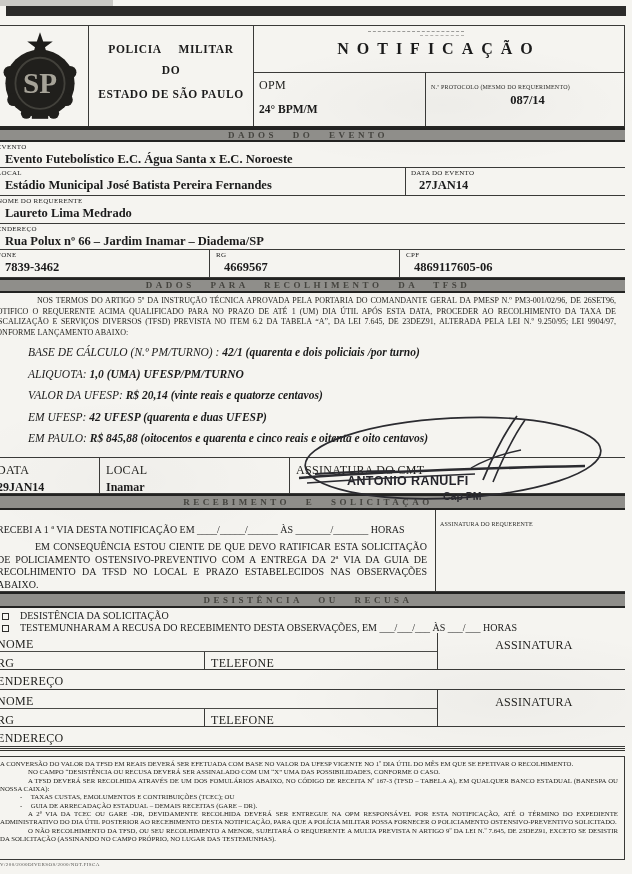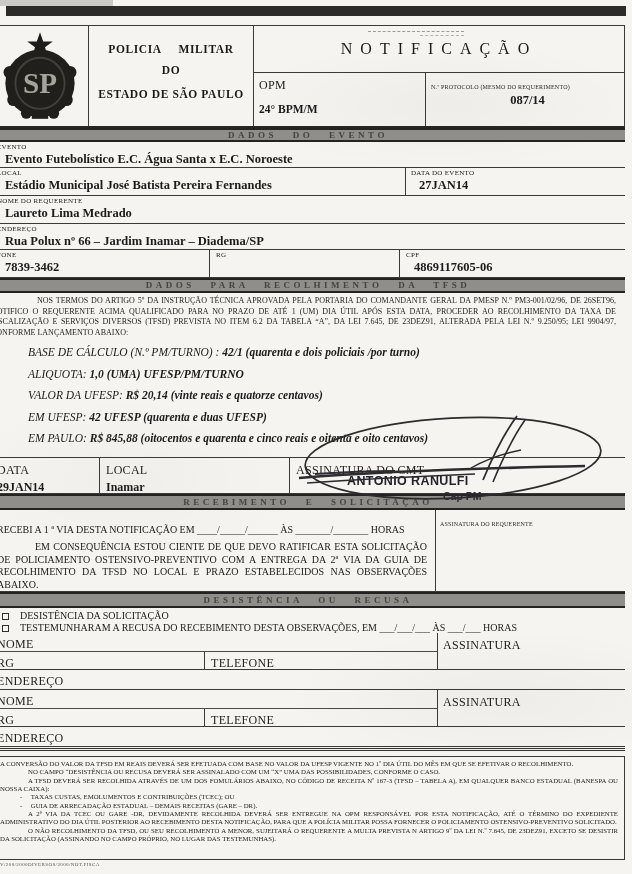--- a/index.html
+++ b/index.html
@@ -29,21 +29,21 @@
   
   .header { display:flex; height:103px; border:1.5px solid #3a3a38; border-bottom:2px solid #262624; }
   .h-logo { width:97px; border-right:1.5px solid #3a3a38; display:flex; align-items:center; justify-content:center; }
   .h-org  { width:165px; border-right:1.5px solid #3a3a38; text-align:center; padding-top:17px;
             font-weight:bold; font-size:11.5px; letter-spacing:0.6px; }
   .h-org .l1 { word-spacing:14px; }
   .h-org .l2 { margin-top:9px; }
   .h-org .l3 { margin-top:12px; }
   .h-right { flex:1; display:flex; flex-direction:column; }
   .h-title { height:47px; display:flex; align-items:center; justify-content:center;
-             font-size:16px; font-weight:normal; letter-spacing:8px; border-bottom:1.5px solid #3a3a38; }
+             font-size:16px; font-weight:bold; letter-spacing:8px; border-bottom:1.5px solid #3a3a38; }
   .h-bottom { flex:1; display:flex; }
   .h-opm { width:172px; border-right:1.5px solid #3a3a38; padding:2px 0 0 5px; }
   .h-proto { flex:1; padding:2px 0 0 5px; }
   .tinylabel { font-size:12px; letter-spacing:0.3px; color:#22221f; }
   .microlabel { font-size:6px; letter-spacing:0.2px; color:#2a2a27; }
   .h-opm .val { font-size:11.5px; font-weight:bold; margin-top:10px; }
   .h-proto .val { font-size:12.5px; font-weight:bold; margin-top:0; text-align:center; }
 
   
   .band { background:#8f8e8a; border-top:2px solid #232322; border-bottom:2px solid #232322;
@@ -93,21 +93,21 @@
                 margin-top:6px; padding-right:8px; }
 
   
   .checks { height:25px; padding:2px 0 0 11px; }
   .checkline { font-size:10px; line-height:11.5px; white-space:nowrap; }
   .cbox { display:inline-block; width:7px; height:7px; border:1.2px solid #2e2e2c; margin-right:11px;
           vertical-align:-1px; background:#f7f6f2; }
 
   .wit-top { display:flex; }
   .wit-left { width:446px; }
-  .wit-right { flex:1; border-left:1px solid #3a3a38; padding:2px 0 0 5px; }
+  .wit-right { flex:1; border-left:1px solid #3a3a38; padding:2px 0 0 5px;text-align:center; }
   .w-nome { height:19px; border-bottom:1px solid #4a4a47; padding:1px 0 0 6px; }
   .w-rgtel { height:17px; display:flex; }
   .w-rgtel > div { padding:1px 0 0 6px; }
   .w-rg { width:214px; border-right:1px solid #3a3a38; }
   .w-tel { flex:1; }
   .wit-top { border-bottom:1px solid #3a3a38; }
   .w-end { height:20px; border-bottom:1px solid #3a3a38; padding:1px 0 0 6px; }
   .dbl-line { height:3px; border-top:1px solid #33332f; border-bottom:1px solid #33332f; margin-top:1px; }
 
   
@@ -193,20 +193,21 @@
       <span class="flabel">ENDEREÇO</span>
       <span class="fvalue">Rua Polux nº 66 – Jardim Inamar – Diadema/SP</span>
     </div>
     <div class="frow r-fone">
       <div class="c-fone">
         <span class="flabel">FONE</span>
         <span class="fvalue">7839-3462</span>
       </div>
       <div class="c-rg">
         <span class="flabel">RG</span>
+        <span class="fvalue">4669567</span>
       </div>
       <div class="c-cpf">
         <span class="flabel">CPF</span>
         <span class="fvalue">4869117605-06</span>
       </div>
     </div>
 
     <div class="band band-2">DADOS PARA RECOLHIMENTO DA TFSD</div>
 
     <div class="tfsd">

